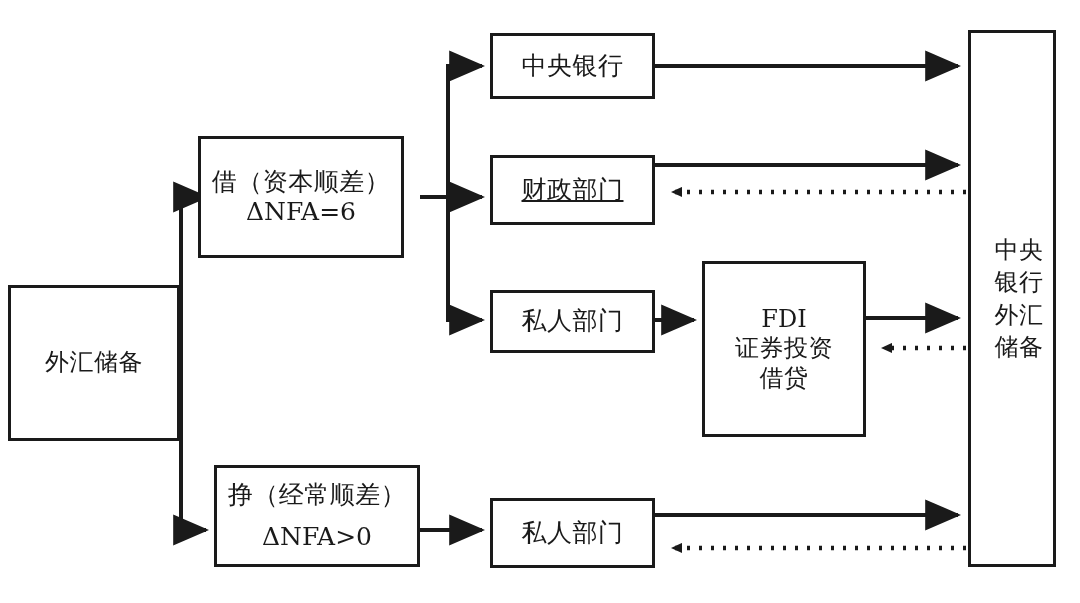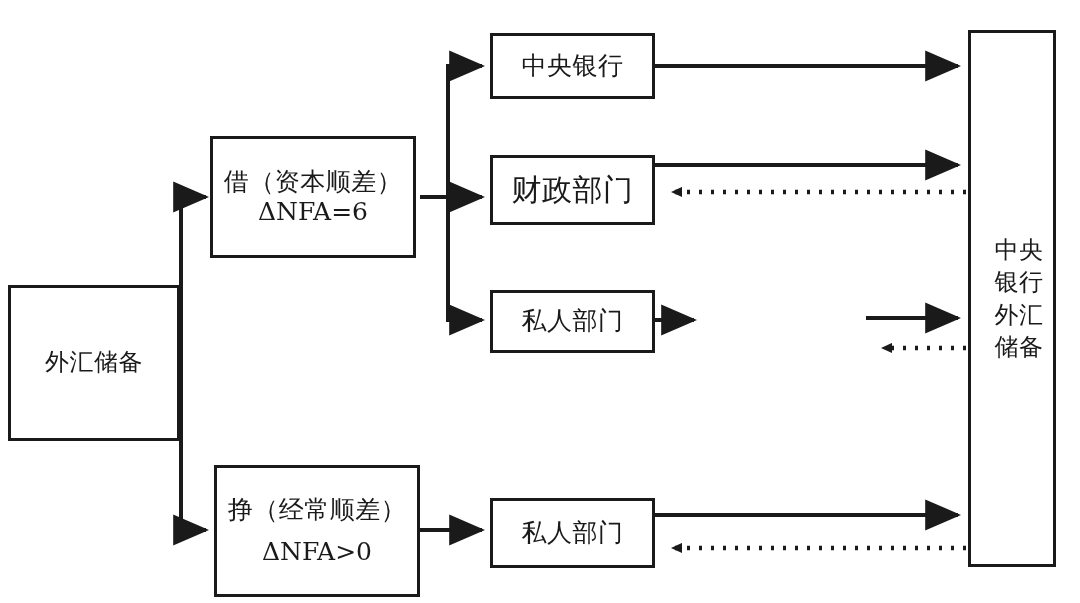--- a/index.html
+++ b/index.html
@@ -42,34 +42,34 @@
   .cjk {
     font-family: "DejaVu Sans", "Liberation Sans", sans-serif;
     font-weight: 400;
     letter-spacing: 0.5px;
   }
   .latin {
     font-family: "DejaVu Serif", "Liberation Serif", serif;
   }
   
   #node-source   { left: 8px;   top: 285px; width: 172px; height: 156px; }
-  #node-borrow   { left: 210px; top: 136px; width: 206px; height: 122px; }
-  #node-earn     { left: 214px; top: 465px; width: 206px; height: 132px; gap: 12px; }
+  #node-borrow   { left: 198px; top: 136px; width: 206px; height: 122px; }
+  #node-earn     { left: 214px; top: 465px; width: 206px; height: 102px; gap: 12px; }
   #node-centralbank { left: 490px; top: 33px;  width: 165px; height: 66px; }
   #node-fiscal   { left: 490px; top: 155px; width: 165px; height: 70px; }
   #node-private1 { left: 490px; top: 290px; width: 165px; height: 63px; }
   #node-private2 { left: 490px; top: 498px; width: 165px; height: 70px; }
   #node-fdi      { left: 702px; top: 261px; width: 164px; height: 176px; }
   #node-reserves { left: 968px; top: 30px;  width: 88px;  height: 537px; padding-left: 14px; }
 
   #node-source .node-line  { font-size: 24px; }
   #node-borrow .node-line  { font-size: 25px; }
   #node-earn .node-line    { font-size: 25px; }
   #node-centralbank .node-line { font-size: 25px; }
-  #node-fiscal .node-line  { font-size: 30px; }
+  #node-fiscal .node-line  { font-size: 25px; text-decoration: underline; }
   #node-private1 .node-line,
   #node-private2 .node-line { font-size: 25px; }
   #node-fdi .node-line     { font-size: 24px; }
   #node-reserves .node-line { font-size: 24px; line-height: 1.35; }
 </style>
 </head>
 <body>
 
 <div id="canvas">
 
@@ -138,20 +138,25 @@
   </div>
 
   <div class="node-box" id="node-private1">
     <span class="node-line cjk">私人部门</span>
   </div>
 
   <div class="node-box" id="node-private2">
     <span class="node-line cjk">私人部门</span>
   </div>
 
+  <div class="node-box" id="node-fdi">
+    <span class="node-line latin">FDI</span>
+    <span class="node-line cjk">证券投资</span>
+    <span class="node-line cjk">借贷</span>
+  </div>
 
   <div class="node-box" id="node-reserves">
     <span class="node-line cjk">中央</span>
     <span class="node-line cjk">银行</span>
     <span class="node-line cjk">外汇</span>
     <span class="node-line cjk">储备</span>
   </div>
 
 </div>
 

